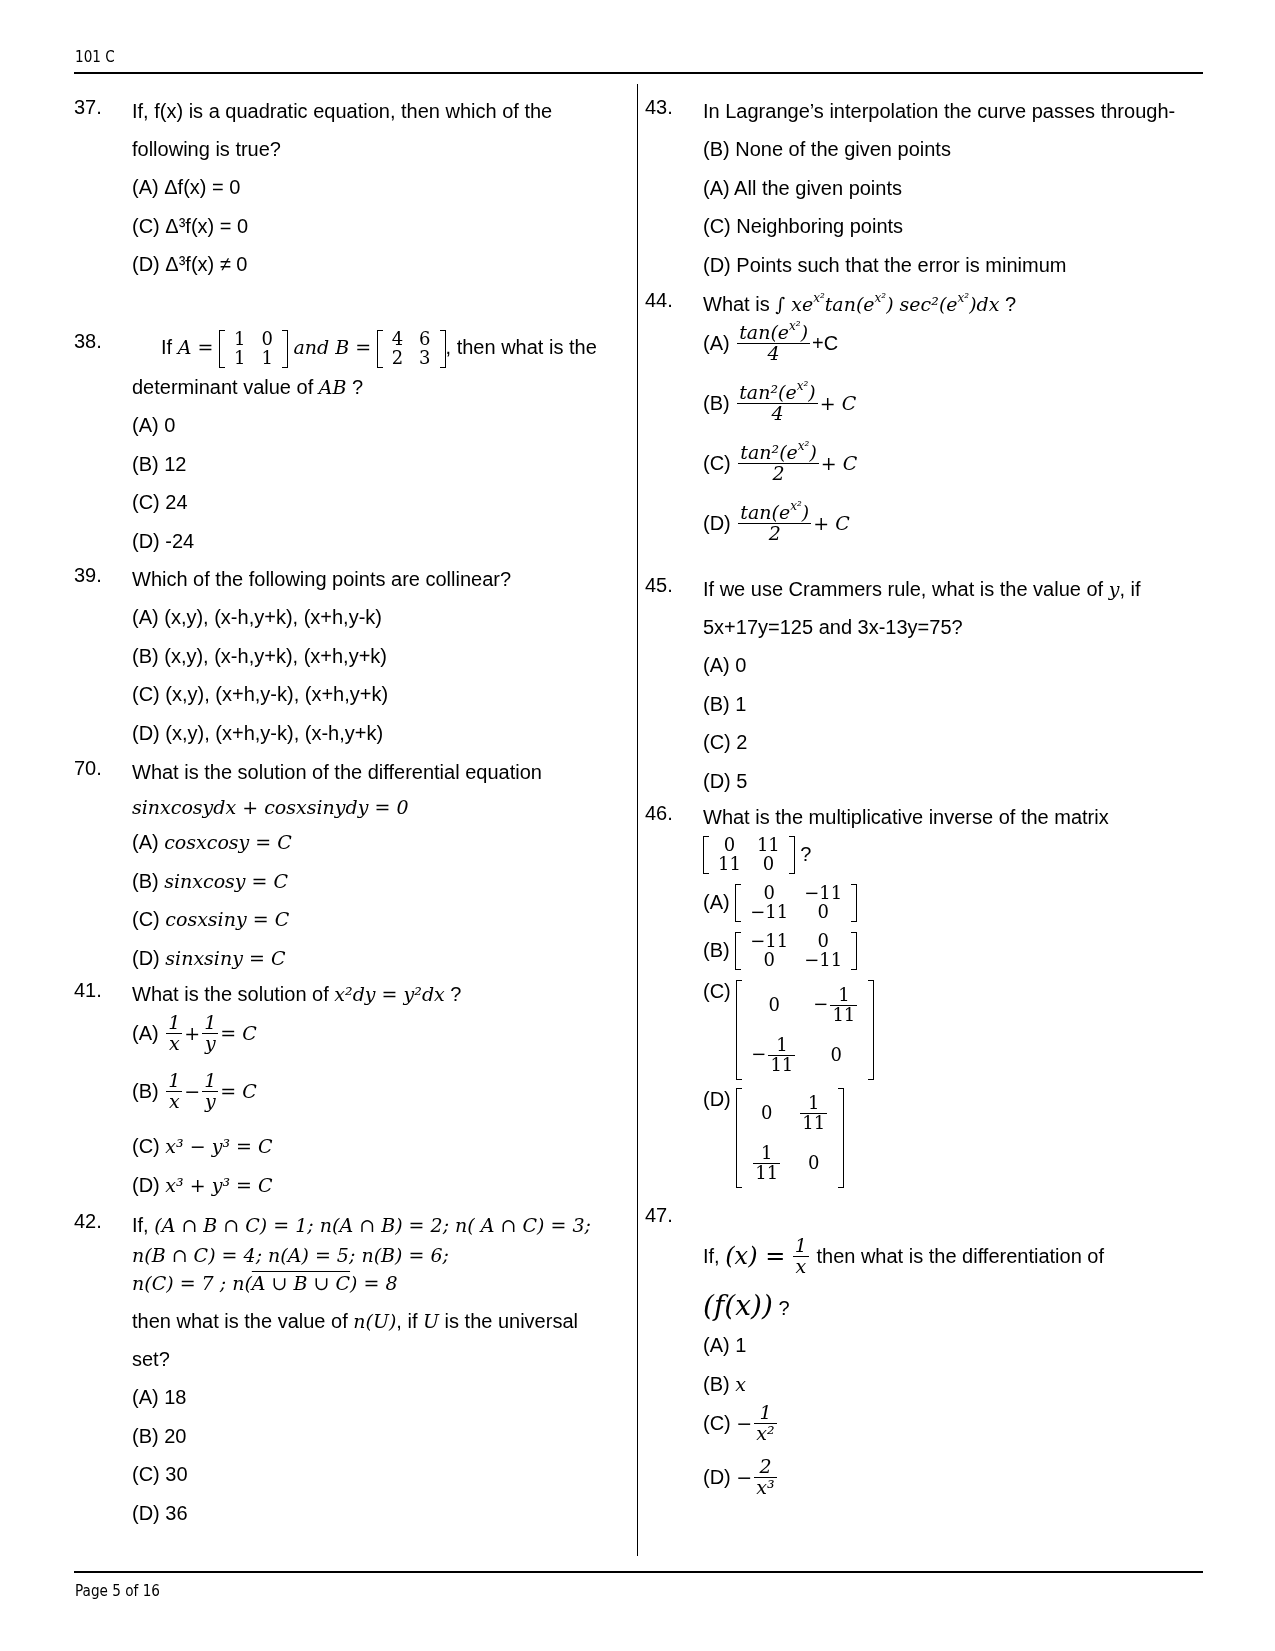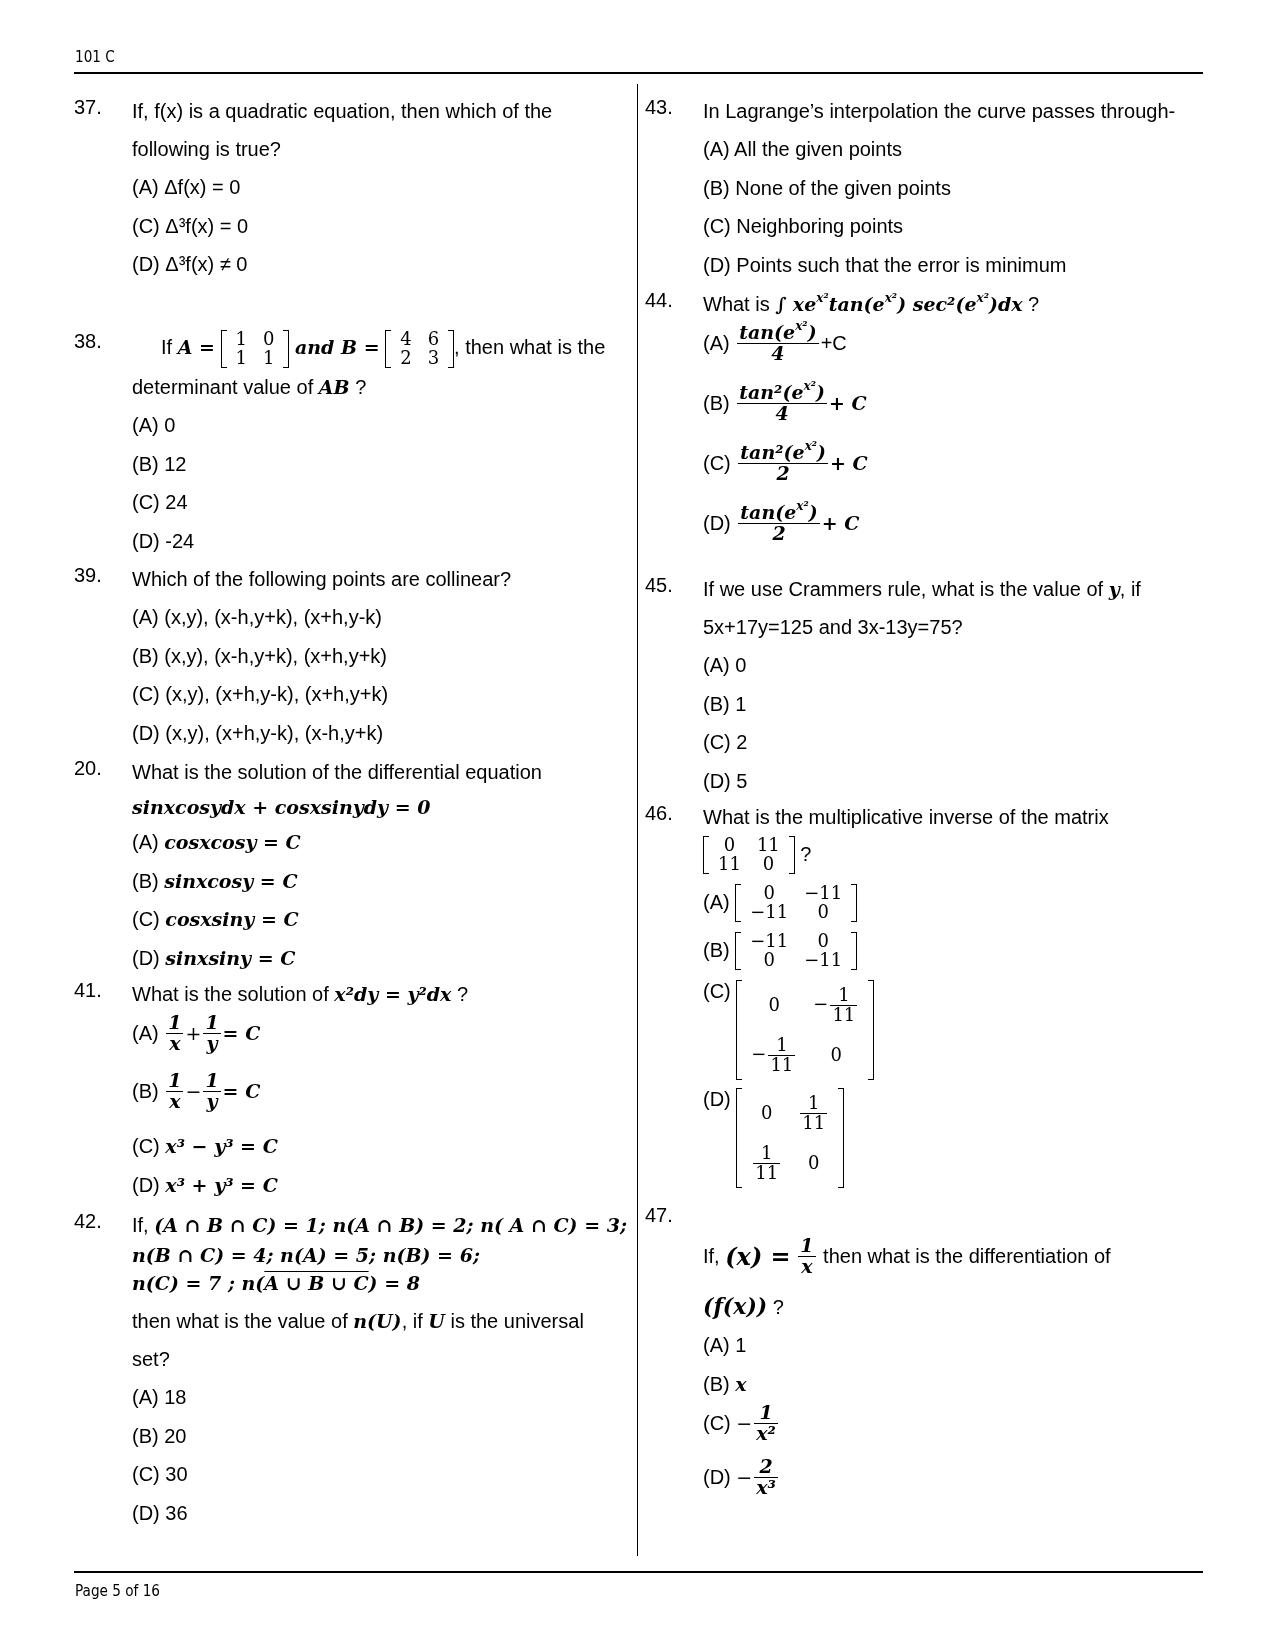--- a/index.html
+++ b/index.html
@@ -7,21 +7,21 @@
        font-family:"Liberation Sans",sans-serif;font-size:20px;}
   .hdr{position:absolute;left:75px;top:47px;font-family:"DejaVu Sans",sans-serif;font-size:16px;transform:scaleX(0.85);transform-origin:left;}
   .rule{position:absolute;left:74px;width:1129px;height:2px;background:#000;}
   .divider{position:absolute;left:637px;top:84px;width:1px;height:1472px;background:#000;}
   .ftr{position:absolute;left:75px;top:1581px;font-family:"DejaVu Sans",sans-serif;font-size:16px;transform:scaleX(0.85);transform-origin:left;}
   .q{position:absolute;}
   .qn{position:absolute;left:0;top:0;}
   .qb{position:absolute;left:58px;top:4px;white-space:nowrap;}
   .line{height:38px;line-height:38px;}
   .opt{height:38.5px;line-height:38px;}
-  .m{font-family:"DejaVu Serif",serif;font-style:italic;font-size:19px;font-weight:bold;}
+  .m{font-family:"DejaVu Serif",serif;font-style:italic;font-size:19px;}
   .mr{font-family:"DejaVu Serif",serif;font-size:19px;}
   sup{font-size:12px;vertical-align:9px;line-height:0;}
   .frac{display:inline-block;vertical-align:middle;text-align:center;line-height:1.05;margin:0 2px;}
   .frac .nu{display:block;border-bottom:1.5px solid #000;padding:0 2px;}
   .frac .de{display:block;padding:0 2px;}
   .mat{display:inline-block;vertical-align:middle;border-left:1.5px solid #000;border-right:1.5px solid #000;position:relative;padding:0 6px;line-height:1.05;}
   .mat:before,.mat:after{content:"";position:absolute;top:0;bottom:0;width:5px;border-top:1.5px solid #000;border-bottom:1.5px solid #000;}
   .mat:before{left:0;} .mat:after{right:0;}
   .mat table{border-collapse:collapse;}
   .mat td{padding:0 8px;text-align:center;font-family:"DejaVu Serif",serif;font-size:18px;}
@@ -89,21 +89,21 @@
   <div class="qb">
     <div class="line">Which of the following points are collinear?</div>
     <div class="opt">(A) (x,y), (x-h,y+k), (x+h,y-k)</div>
     <div class="opt">(B) (x,y), (x-h,y+k), (x+h,y+k)</div>
     <div class="opt">(C) (x,y), (x+h,y-k), (x+h,y+k)</div>
     <div class="opt">(D) (x,y), (x+h,y-k), (x-h,y+k)</div>
   </div>
 </div>
 
 <div class="q" style="left:74px;top:749px;">
-  <div class="qn line">20.</div>
+  <div class="qn line">70.</div>
   <div class="qb">
     <div class="line">What is the solution of the differential equation</div>
     <div style="height:32px;line-height:32px;" class="m">sinxcosydx + cosxsinydy = 0</div>
     <div class="opt"><span>(A) </span><span class="m">cosxcosy = C</span></div>
     <div class="opt"><span>(B) </span><span class="m">sinxcosy = C</span></div>
     <div class="opt"><span>(C) </span><span class="m">cosxsiny = C</span></div>
     <div class="opt"><span>(D) </span><span class="m">sinxsiny = C</span></div>
   </div>
 </div>
 
@@ -130,22 +130,22 @@
     <div class="opt">(B) 20</div>
     <div class="opt">(C) 30</div>
     <div class="opt">(D) 36</div>
   </div>
 </div>
 
 <div class="q" style="left:645px;top:88px;">
   <div class="qn line">43.</div>
   <div class="qb">
     <div class="line">In Lagrange’s interpolation the curve passes through-</div>
+    <div class="opt">(B) None of the given points</div>
     <div class="opt">(A) All the  given points</div>
-    <div class="opt">(B) None of the given points</div>
     <div class="opt">(C) Neighboring points</div>
     <div class="opt">(D) Points such that the error is minimum</div>
   </div>
 </div>
 
 <div class="q" style="left:645px;top:281px;">
   <div class="qn line">44.</div>
   <div class="qb">
     <div class="line"><span>What is </span><span class="m"><span>∫ xe</span><sup>x²</sup><span class="mr">tan(e</span><sup>x²</sup><span>) sec²(e</span><sup>x²</sup><span>)dx</span></span><span> ?</span></div>
     <div style="height:60px;"><span style="vertical-align:middle;">(A) </span><span class="frac m"><span class="nu"><span>tan(e</span><sup>x²</sup><span>)</span></span><span class="de mr">4</span></span><span style="vertical-align:middle;">+C</span></div>
@@ -231,21 +231,21 @@
               </tr>
             </tbody>
           </table></span></div>
   </div>
 </div>
 
 <div class="q" style="left:645px;top:1196px;">
   <div class="qn line">47.</div>
   <div class="qb">
     <div style="height:50px;margin-top:36px;"><span style="vertical-align:middle;">If, </span><span class="m" style="font-size:24px;vertical-align:middle;">(x) =</span> <span class="frac m"><span class="nu mr">1</span><span class="de">x</span></span><span style="vertical-align:middle;"> then what is the differentiation of</span></div>
-    <div style="height:40px;line-height:40px;"><span class="m" style="font-size:22px;">(f(x))</span><span> ?</span></div>
+    <div style="height:40px;line-height:40px;"><span class="m" style="font-size:28px;">(f(x))</span><span> ?</span></div>
     <div class="opt"><span>(A) </span><span>1</span></div>
     <div class="opt"><span>(B) </span><span class="m">x</span></div>
     <div style="height:54px;"><span style="vertical-align:middle;">(C) </span><span class="mr" style="vertical-align:middle;">−</span><span class="frac m"><span class="nu mr">1</span><span class="de">x²</span></span></div>
     <div style="height:54px;"><span style="vertical-align:middle;">(D) </span><span class="mr" style="vertical-align:middle;">−</span><span class="frac m"><span class="nu mr">2</span><span class="de">x³</span></span></div>
   </div>
 </div>
 
 <div class="rule" style="top:1571px;"></div>
 <div class="ftr">Page 5 of 16</div>
 

